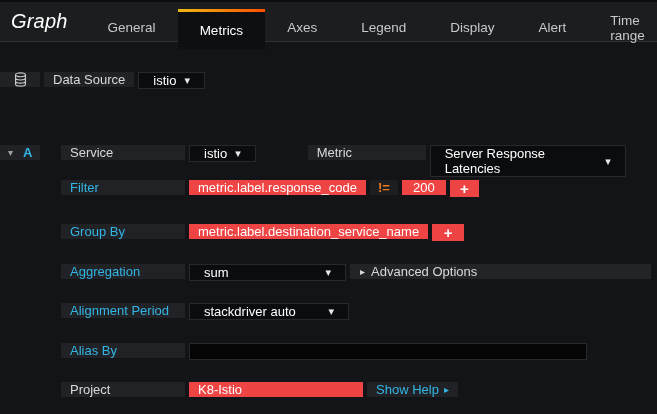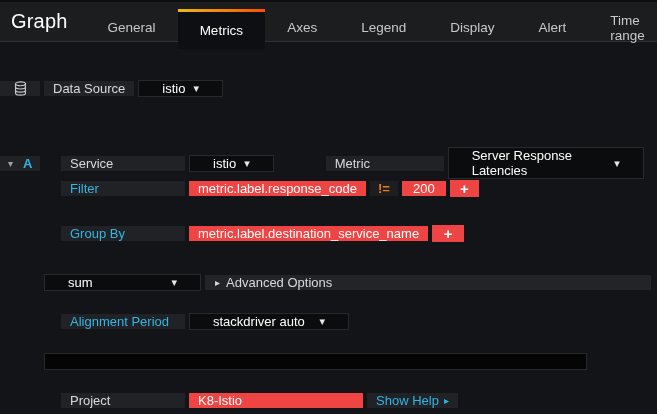--- a/index.html
+++ b/index.html
@@ -15,55 +15,55 @@
   
   .tabbar {
     position:absolute; top:0; left:0; right:0; height:42px;
     background:#1b1d1f;
     border-top:2px solid #0c0d0e;
     border-bottom:1px solid #2e3136;
     display:flex; align-items:center;
   }
   .page-title {
     font-size:20px; font-weight:500; color:#ffffff;
-    padding:0 18px 0 11px; letter-spacing:0.2px;
+    padding:0 18px 0 11px; letter-spacing:0.2px;font-style:italic;
   }
   .tab {
     display:flex; align-items:center; justify-content:center;
     height:100%; padding:0 22px; color:#c7c8c9; cursor:pointer;
     font-size:13.5px;
     margin-top:12px;
   }
   .tab.active {
     align-self:flex-start; position:relative; z-index:2;
     margin-top:7px; height:40px;
     background:#0e0f12; color:#ffffff;
     border-top:3px solid;
     border-image:linear-gradient(90deg,#ecbb13,#ff4d00) 1;
   }
 
   
   .row {
     position:absolute; left:0; right:6px;
-    display:flex; align-items:center; gap:4px;
+    display:flex; align-items:flex-start; gap:4px;
   }
   .gutter { flex:0 0 40px; }
   .cell {
     display:flex; align-items:center;
     background:#ef4444; padding:0 9px; white-space:nowrap;
   }
   .cell.lbl { background:#202226; font-weight:500; color:#d8d9da; }
   .cell.lbl.blue { color:#33b5e5; }
   .filler { flex:1 1 auto; background:#222427; }
   .filler.dark { background:#1a1b1e; }
 
   .dropdown {
     background:#0b0c0e; border:1px solid #28292d;
     display:flex; align-items:center; justify-content:space-between;
-    padding:0 23px; color:#ffffff; font-weight:500; cursor:pointer;
+    padding:0 14px; color:#ffffff; font-weight:500; cursor:pointer;
   }
   .caret { font-size:11px; color:#e8e8e8; margin-left:8px; line-height:1; }
 
   .refcell {
     flex:0 0 40px; background:#202226;
     display:flex; align-items:center; padding-left:8px; cursor:pointer;
   }
   .collapse-caret { font-size:10px; color:#9fa1a4; }
   .ref-letter { color:#33b5e5; font-weight:700; margin-left:10px; }
 
@@ -82,21 +82,21 @@
     color:#ffffff; padding:0 10px; font-family:"Liberation Sans",sans-serif; font-size:13px;
     outline:none;
   }
   .alias-filler { flex:0 0 60px; background:#222427; }
 
   .db-icon-cell { flex:0 0 40px; background:#202226; display:flex; align-items:center; justify-content:center; }
 
   
   .r-datasource { top:72px;  height:33px; }
   .r-service    { top:145px; height:36px; }
-  .r-filter     { top:170px; height:36px; }
+  .r-filter     { top:180px; height:36px; }
   .r-groupby    { top:224px; height:19px; }
   .r-agg        { top:264px; height:36px; }
   .r-align      { top:303px; height:36px; }
   .r-alias      { top:343px; height:36px; }
   .r-project    { top:382px; height:36px; }
 
   
   .w-label   { flex:0 0 124px;margin-left:17px; }
   .w-dslabel { flex:0 0 84px; }
   .w-dsdrop  { flex:0 0 56px; }
@@ -190,20 +190,21 @@
 <div class="row r-groupby">
   <div class="gutter"></div>
   <div class="cell lbl blue w-label">Group By</div>
   <div class="cell seg w-gkey">metric.label.destination_service_name</div>
   <div class="cell plus-btn w-gplus">+</div>
   <div class="filler"></div>
 </div>
 
 <div class="row r-agg">
   <div class="gutter"></div>
+  <div class="cell lbl blue w-label">Aggregation</div>
   <div class="dropdown w-aggdrop">
     <span>sum</span>
     <span class="caret">▾</span>
   </div>
   <div class="adv-cell">
     <span class="tri">▸</span>
     <span>Advanced Options</span>
   </div>
 </div>
 
@@ -212,20 +213,21 @@
   <div class="cell lbl blue w-label">Alignment Period</div>
   <div class="dropdown w-aligndrop">
     <span>stackdriver auto</span>
     <span class="caret">▾</span>
   </div>
   <div class="filler dark"></div>
 </div>
 
 <div class="row r-alias">
   <div class="gutter"></div>
+  <div class="cell lbl blue w-label">Alias By</div>
   <input class="alias-input" type="text" value="" style="">
   <div class="alias-filler"></div>
 </div>
 
 <div class="row r-project">
   <div class="gutter"></div>
   <div class="cell lbl w-label">Project</div>
   <div class="cell seg w-pval">K8-Istio</div>
   <div class="cell help-cell w-help">
     <span>Show Help</span>

